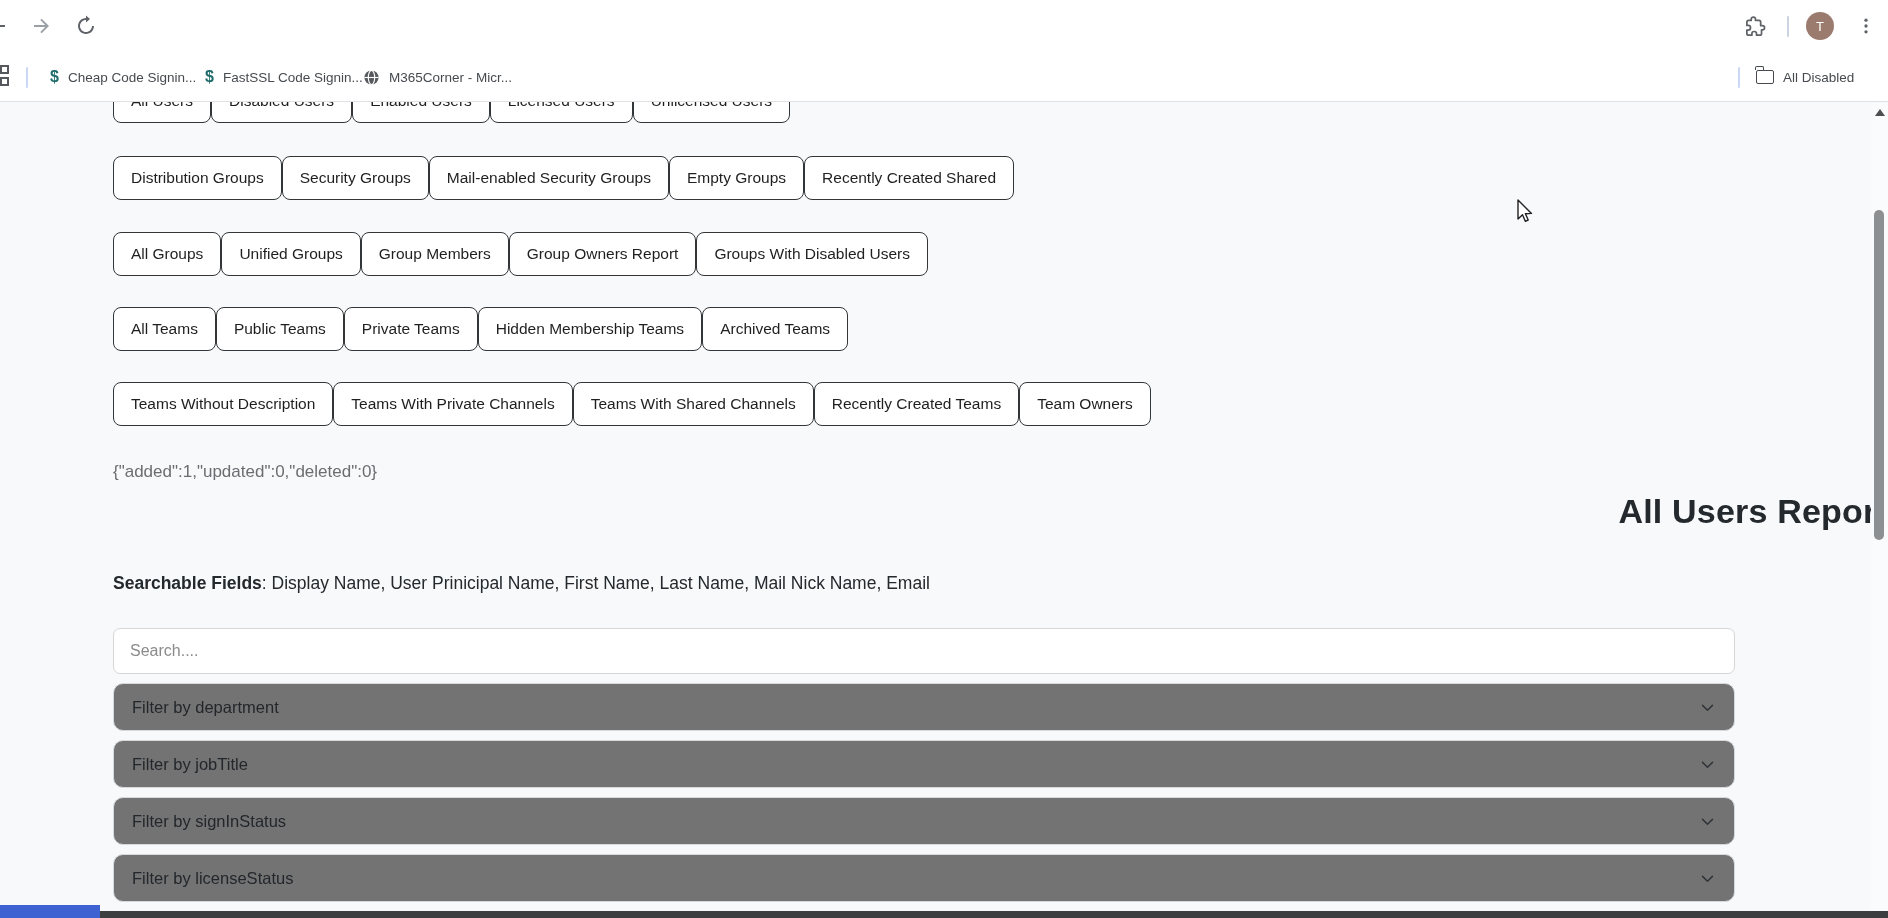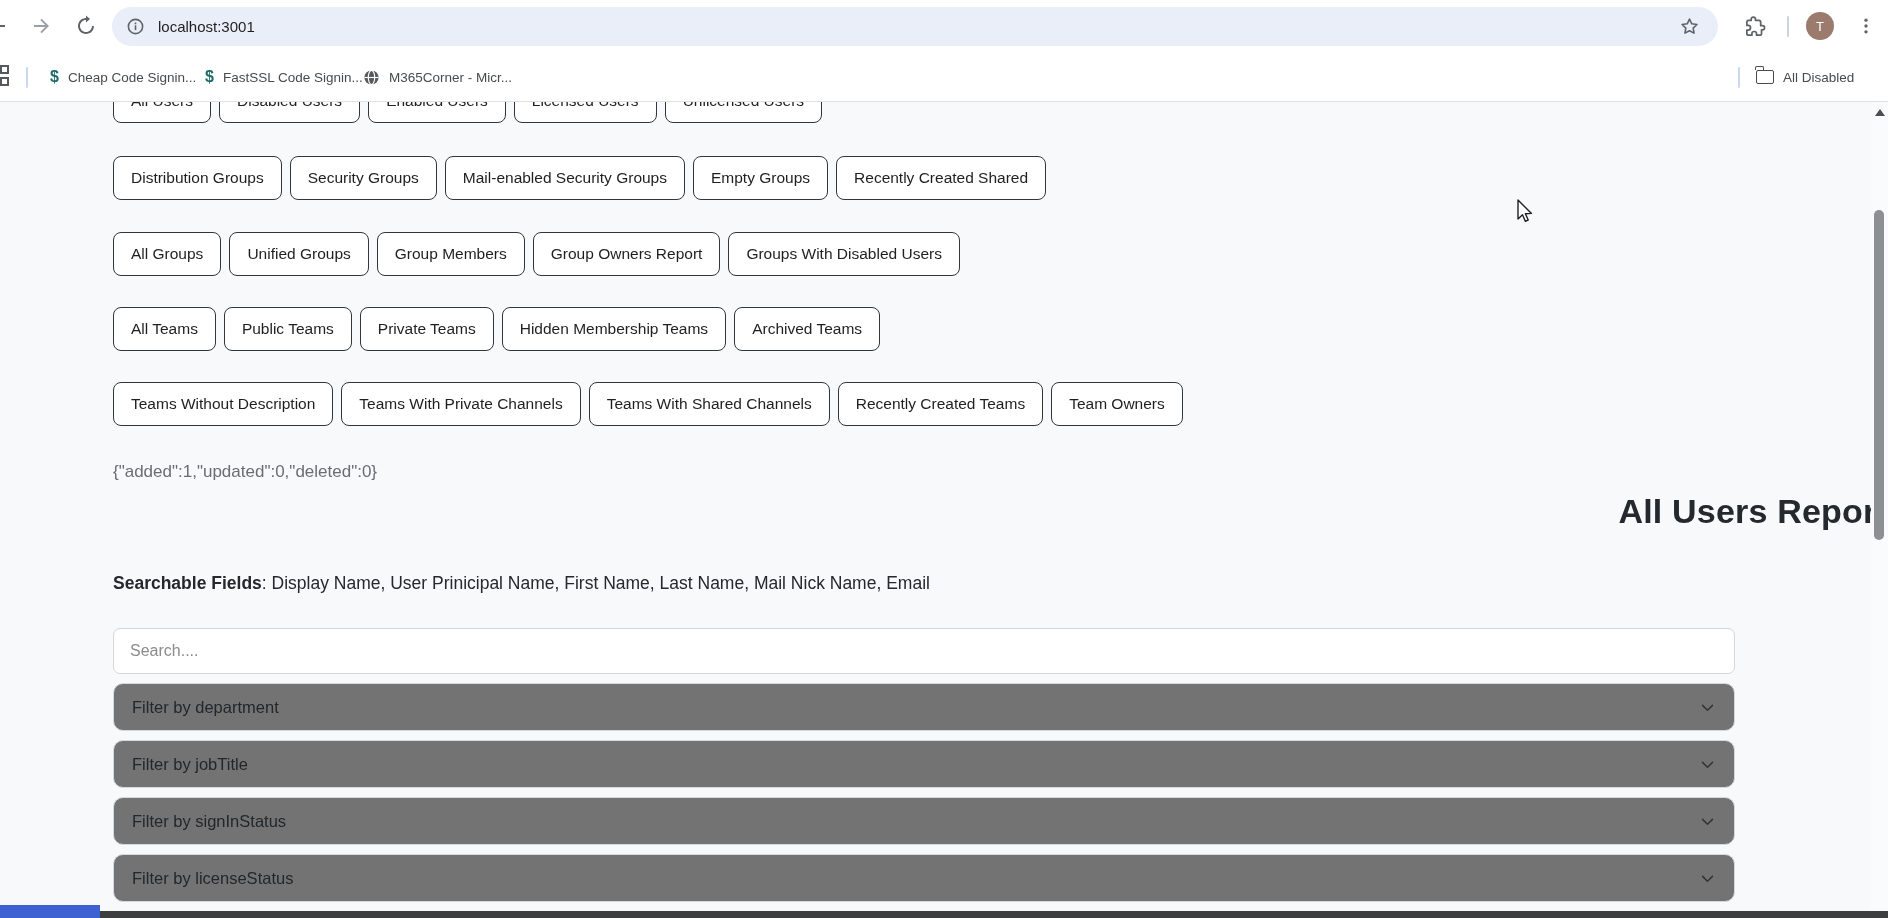--- a/index.html
+++ b/index.html
@@ -39,21 +39,21 @@
   .dollar { color:#1f6b6b; font-weight:bold; font-size:16px; }
   .folder-icon { width:18px; height:14px; border:1.8px solid #474b4f; border-radius:2px; position:relative; }
   .folder-icon:before { content:""; position:absolute; left:-1.8px; top:-5px; width:7px; height:3px;
     border:1.8px solid #474b4f; border-bottom:none; border-radius:2px 2px 0 0; }
 
   
   .page {
     position:absolute; left:0; top:102px; width:1888px; height:816px;
     background:#f8f9fa; overflow:hidden; padding-left:113px;
   }
-  .btn-row { display:flex; gap:8px; width:1640px; }
+  .btn-row { display:flex; gap:0; width:1640px; }
   .pill-btn {
     background:#ffffff; border:1.6px solid #333639; border-radius:8px;
     padding:12px 17px; font-size:15.5px; color:#1f1f1f; white-space:nowrap;
     font-family:"Liberation Sans","DejaVu Sans",sans-serif; cursor:pointer;
   }
   .row-1 { margin-top:-23px; }
   .row-2 { margin-top:33px; }
   .row-3 { margin-top:32px; }
   .row-4 { margin-top:31px; }
   .row-5 { margin-top:31px; }
@@ -100,31 +100,20 @@
       <path d="M19 11H7.8l4.9-4.9L11.3 4.7 4 12l7.3 7.3 1.4-1.4L7.8 13H19z" fill="#5f6368"></path>
     </svg>
     <svg class="nav-btn" style="left:29px;" viewBox="0 0 24 24">
       <path d="M5 11h11.2l-4.9-4.9 1.4-1.4L20 12l-7.3 7.3-1.4-1.4 4.9-4.9H5z" fill="#9aa0a6"></path>
     </svg>
     <svg class="nav-btn" style="left:74px;" viewBox="0 0 24 24">
       <path d="M12 4V1.5L16 5l-4 3.5V6c-3.3 0-6 2.7-6 6s2.7 6 6 6 6-2.7 6-6h2c0 4.4-3.6 8-8 8s-8-3.6-8-8 3.6-8 8-8z" fill="#5f6368"></path>
     </svg>
   </div>
 
-  <div class="omnibox">
-    <svg class="info-icon" width="19" height="19" viewBox="0 0 24 24">
-      <circle cx="12" cy="12" r="9" fill="none" stroke="#5f6368" stroke-width="2"></circle>
-      <rect x="11" y="10.5" width="2" height="6" fill="#5f6368"></rect>
-      <rect x="11" y="7" width="2" height="2.2" fill="#5f6368"></rect>
-    </svg>
-    <span class="url-text">localhost:3001</span>
-    <svg class="star" width="21" height="21" viewBox="0 0 24 24">
-      <path d="M12 3.5l2.6 5.4 5.9.8-4.3 4.1 1 5.8L12 16.8l-5.2 2.8 1-5.8-4.3-4.1 5.9-.8z" fill="none" stroke="#5f6368" stroke-width="1.8" stroke-linejoin="round"></path>
-    </svg>
-  </div>
 
   <svg style="position:absolute;left:1744px;top:15px;" width="23" height="23" viewBox="0 0 24 24">
     <path d="M20 11h-2V7a2 2 0 0 0-2-2h-4V3.5A2.5 2.5 0 0 0 9.5 1 2.5 2.5 0 0 0 7 3.5V5H4a2 2 0 0 0-2 2v3.8h1.5a2.7 2.7 0 0 1 0 5.4H2V20a2 2 0 0 0 2 2h3.8v-1.5a2.7 2.7 0 0 1 5.4 0V22H17a2 2 0 0 0 2-2v-4h1a2.5 2.5 0 0 0 0-5z" fill="none" stroke="#5f6368" stroke-width="2" stroke-linejoin="round" transform="translate(1.2,1.2) scale(0.9)"></path>
   </svg>
   <div class="vsep-toolbar"></div>
   <div class="avatar">
     <span>T</span>
   </div>
   <svg class="dots" viewBox="0 0 24 24">
     <circle cx="12" cy="5" r="2" fill="#5f6368"></circle>

